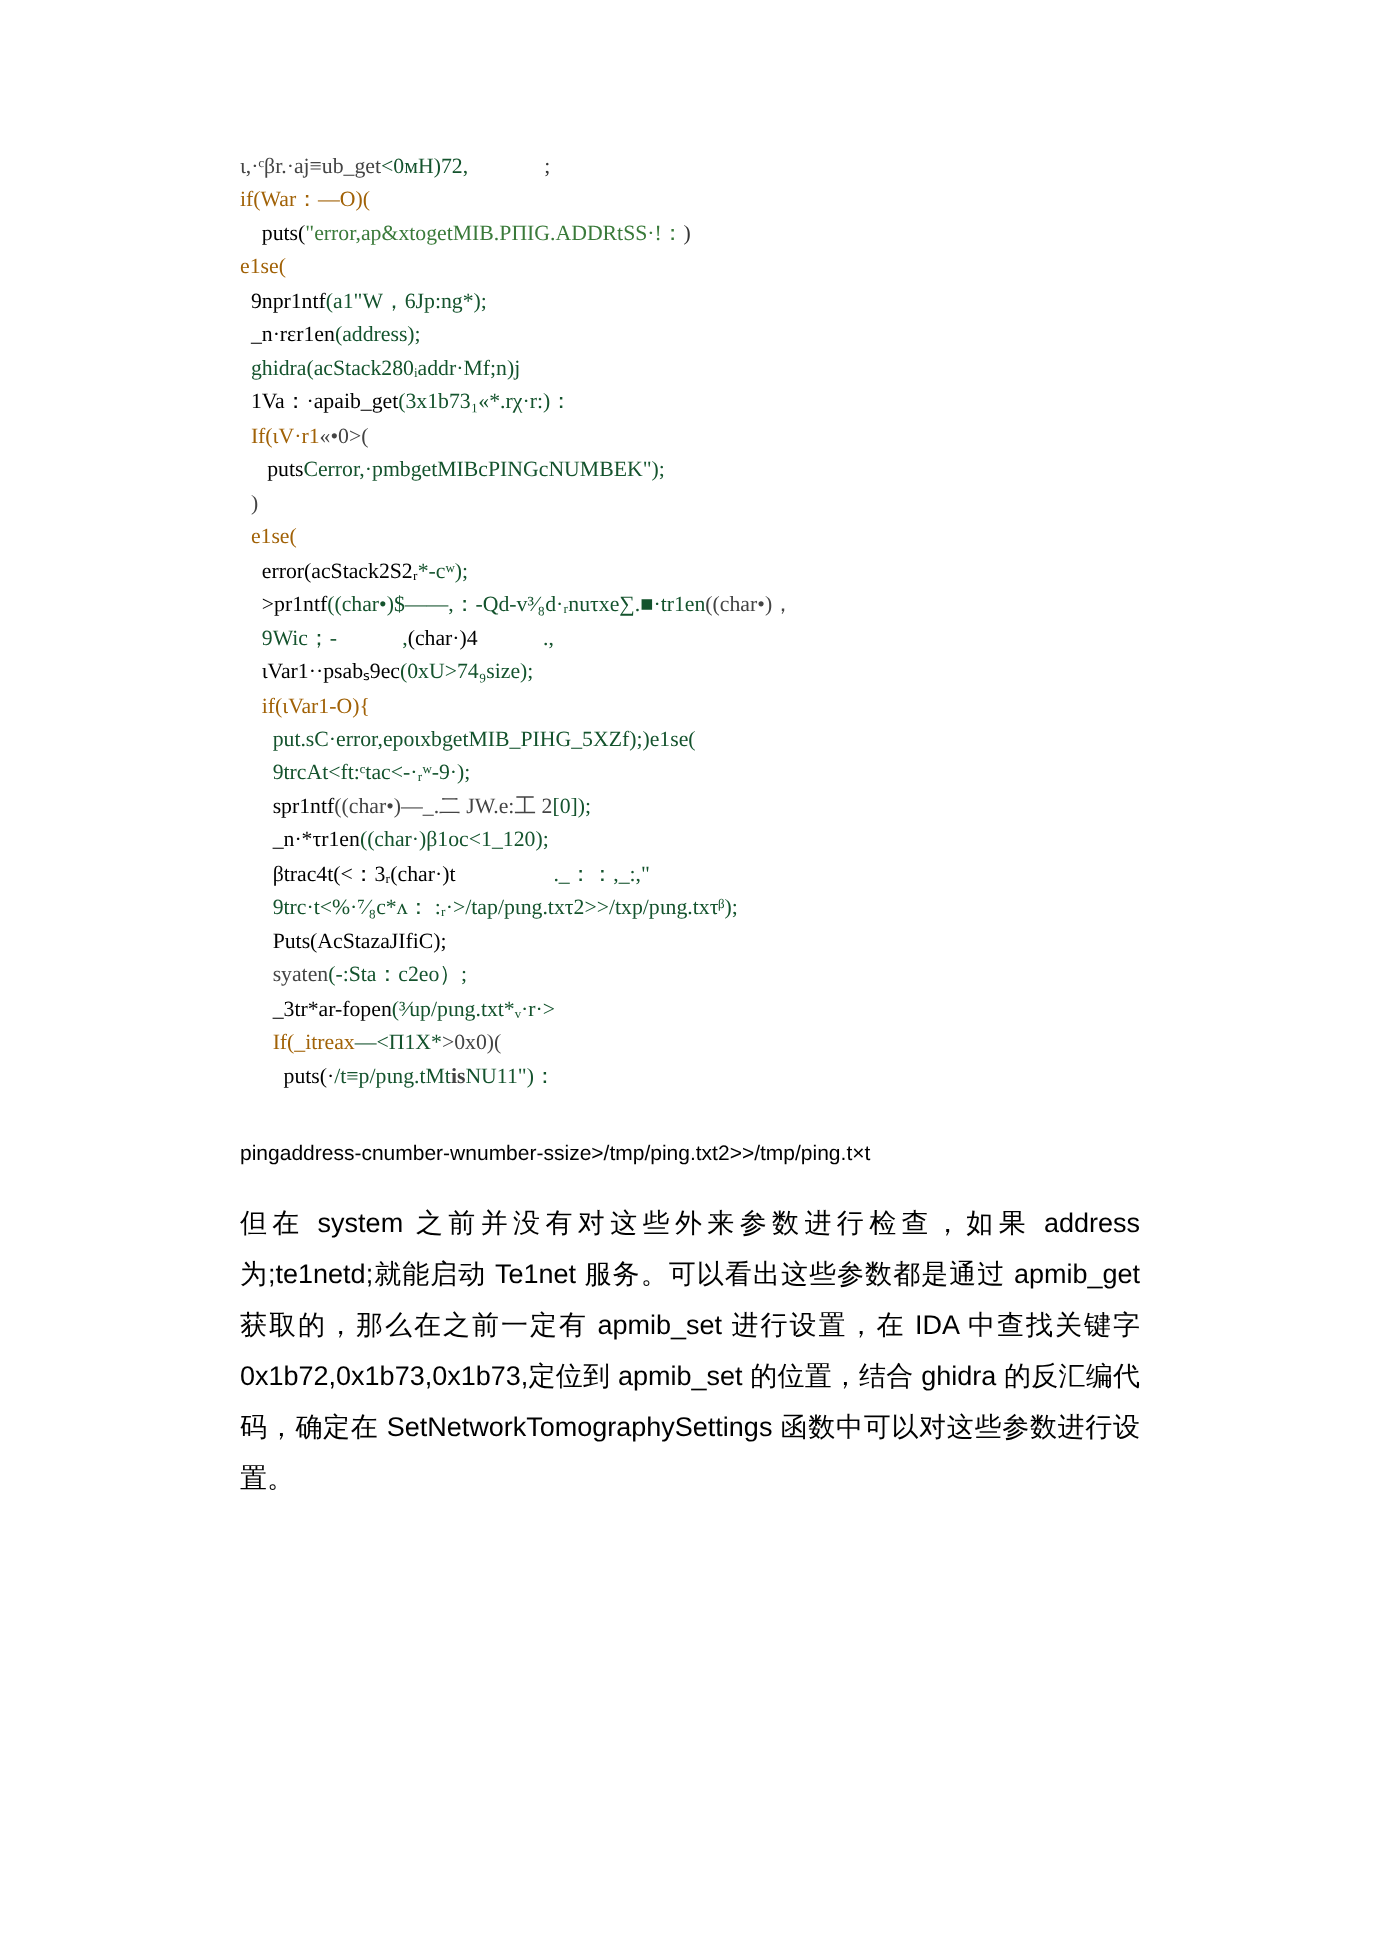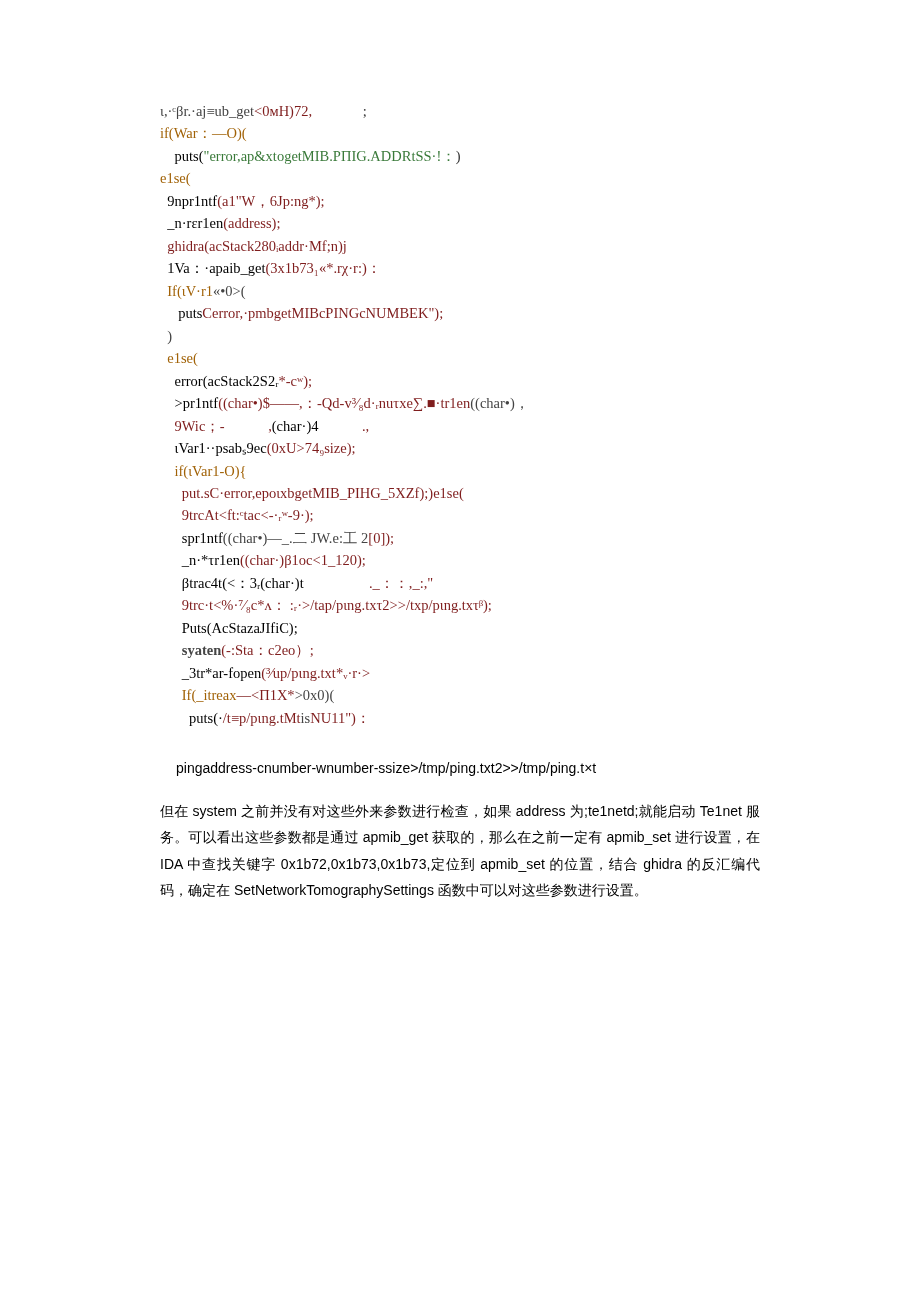--- a/index.html
+++ b/index.html
@@ -1,23 +1,23 @@
 <!DOCTYPE html>
 <html><head>
 <meta charset="utf-8">
 <style>
 body{margin:0;background:#fff;font-family:"Times New Roman",SimSun,serif;padding:100px 160px 200px 160px;color:#000;font-size:15px;line-height:1.6}
 .code{font-family:"Times New Roman",serif;white-space:pre;color:#333;margin-bottom:28px;font-size:14.5px;line-height:1.55}
 .c-kw{color:#a16207}
 .c-fn{color:#000000}
 .c-s{color:#3a7a3a}
-.c-n{color:#7f1d1d}
+.c-n{color:#14532d}
 .c-op{color:#444}
-.caption{font-family:Arial,"Microsoft YaHei",sans-serif;font-size:14px;margin:18px 16px;color:#000}
-.para{font-family:"Microsoft YaHei",SimSun,sans-serif;font-size:14px;line-height:1.9;color:#000;text-align:justify}
+.caption{font-family:Arial,"Microsoft YaHei",sans-serif;font-size:14px;margin:18px 0;color:#000}
+.para{font-family:"Microsoft YaHei",SimSun,sans-serif;font-size:18px;line-height:1.9;color:#000;text-align:justify}
 </style>
 </head>
 <body>
 
 <div class="code"><span><span class="c-op">ι,·ᶜβr.·aj≡ub_get</span><span class="c-n">&lt;0ᴍH)72,</span><span>              ;</span></span>
 <span><span class="c-kw">if(War：—O)(</span></span>
 <span><span class="c-fn">    puts(</span><span class="c-s">"error,ap&amp;xtogetMIB.PΠIG.ADDRtSS·!：</span><span>)</span></span>
 <span><span class="c-kw">e1se(</span></span>
 <span><span class="c-fn">  9npr1ntf</span><span class="c-n">(a1"W，6Jp:ng*);</span></span>
 <span><span class="c-fn">  _n·rεr1en</span><span class="c-n">(address);</span></span>
@@ -32,20 +32,20 @@
 <span><span class="c-n">    9Wic；-            ,</span><span class="c-fn">(char·)4</span><span class="c-n">            .,</span></span>
 <span><span class="c-fn">    ιVar1··psabₛ9ec</span><span class="c-n">(0xU&gt;74₉size);</span></span>
 <span><span class="c-kw">    if(ιVar1-O){</span></span>
 <span><span class="c-n">      put.sC·error,epoιxbgetMIB_PIHG_5XZf);)e1se(</span></span>
 <span><span class="c-n" style="">      9trcAt&lt;ft:ᶜtac&lt;-·ᵣʷ-9·);</span></span>
 <span><span class="c-fn">      spr1ntf</span><span class="c-op">((char•)—_.二 JW.e:工 2</span><span class="c-n">[0]);</span></span>
 <span><span class="c-fn">      _n·*τr1en</span><span class="c-n">((char·)β1oc&lt;1_120);</span></span>
 <span><span class="c-fn">      βtrac4t(&lt;：3ᵣ(char·)t</span><span class="c-n">                  ._：：,_:,"</span></span>
 <span><span class="c-n">      9trc·t&lt;%·⁷⁄₈c*ᴧ： :ᵣ·&gt;/tap/pιng.txτ2&gt;&gt;/txp/pιng.txτᵝ);</span></span>
 <span><span class="c-fn">      Puts(AcStazaJIfiC);</span></span>
-<span><span class="c-op" style="font-weight:bold">      syaten</span><span class="c-n">(-:Sta：c2eo）;</span></span>
+<span><span class="c-op" style="font-weight:normal">      syaten</span><span class="c-n">(-:Sta：c2eo）;</span></span>
 <span><span class="c-fn">      _3tr*ar-fopen</span><span class="c-n">(³⁄up/pιng.txt*ᵥ·r·&gt;</span></span>
 <span><span class="c-kw">      If(_itreax</span><span class="c-n">—&lt;Π1X*</span><span class="c-op">&gt;0x0)(</span></span>
-<span><span class="c-fn">        puts(·</span><span class="c-n">/t≡p/pιng.tMt</span><span class="c-op" style="font-weight:normal">is</span><span class="c-n">NU11")：</span></span></div>
+<span><span class="c-fn">        puts(·</span><span class="c-n">/t≡p/pιng.tMt</span><span class="c-op" style="font-weight:bold">is</span><span class="c-n">NU11")：</span></span></div>
 
 <div class="caption">pingaddress-cnumber-wnumber-ssize&gt;/tmp/ping.txt2&gt;&gt;/tmp/ping.t×t</div>
 
 <div class="para">但在 system 之前并没有对这些外来参数进行检查，如果 address 为;te1netd;就能启动 Te1net 服务。可以看出这些参数都是通过 apmib_get 获取的，那么在之前一定有 apmib_set 进行设置，在 IDA 中查找关键字 0x1b72,0x1b73,0x1b73,定位到 apmib_set 的位置，结合 ghidra 的反汇编代码，确定在 SetNetworkTomographySettings 函数中可以对这些参数进行设置。</div>
 
 </body></html>

